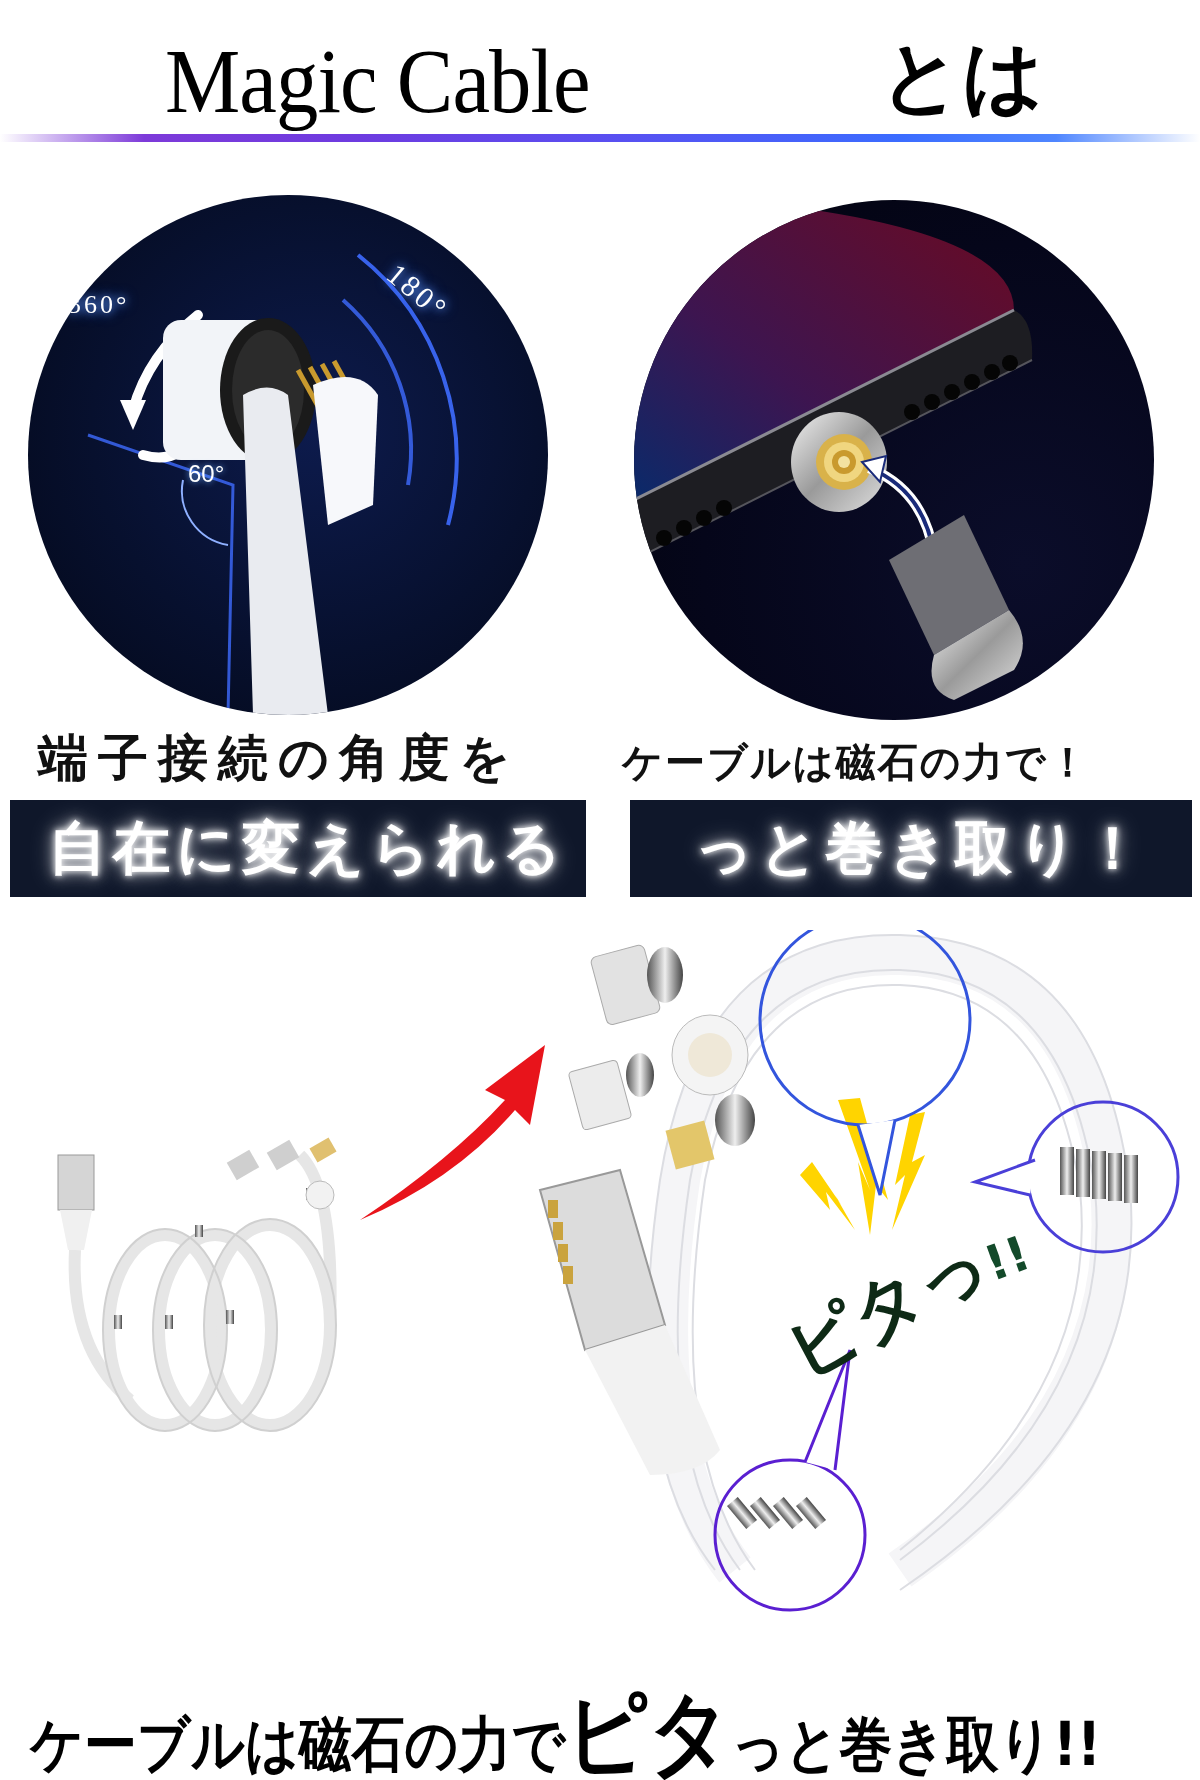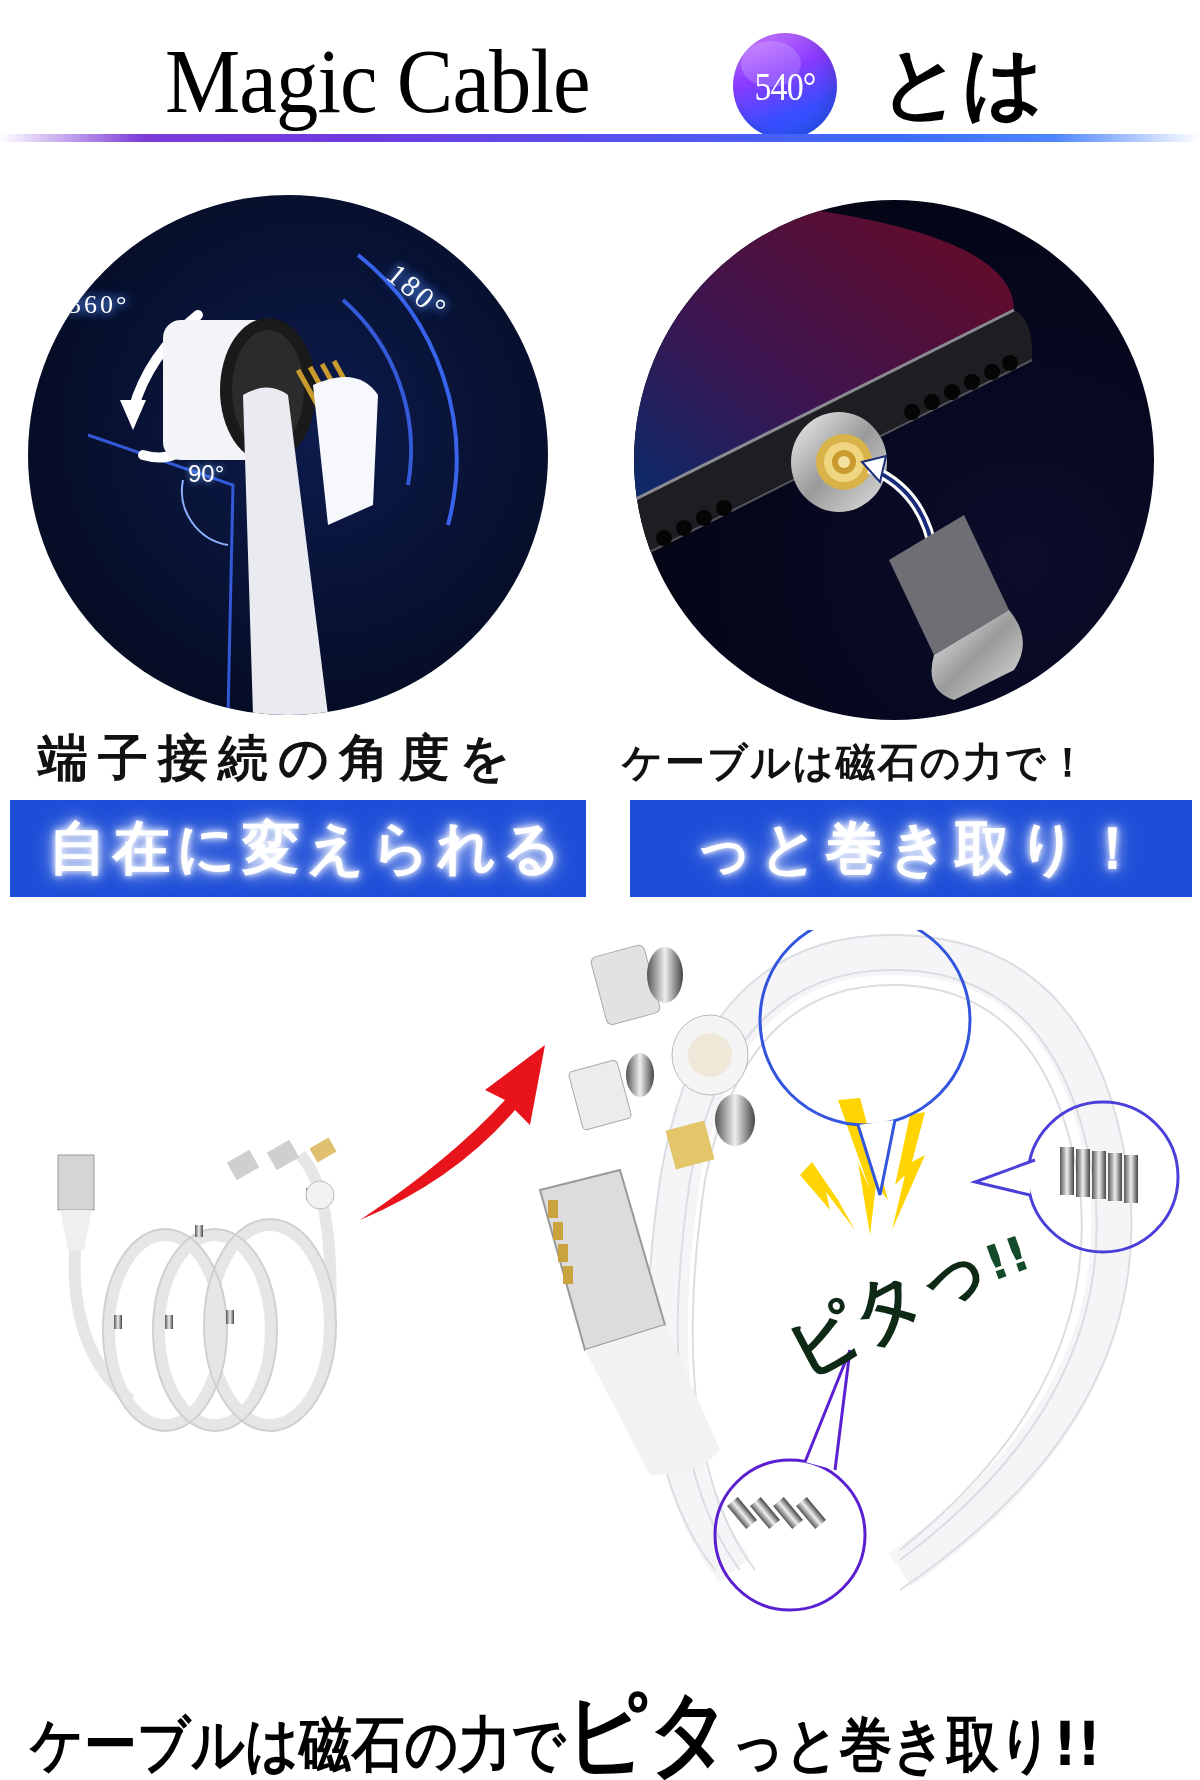--- a/index.html
+++ b/index.html
@@ -26,21 +26,21 @@
     content: ""; position: absolute; left: 8px; top: 8px; width: 60px; height: 46px;
     border-radius: 50%; background: rgba(255,255,255,0.18);
   }
   .badge-text {
     position: relative; z-index: 1;
     font-family: "Liberation Serif", serif; font-size: 40px; color: #fff;
     transform: scaleX(0.85); letter-spacing: -1px;
   }
   .title-suffix {
     position: absolute; left: 880px; top: 22px;
-    font-family: Liberation Sans, sans-serif; font-weight: bold;
+    font-family: Liberation Mono, monospace; font-weight: bold;
     font-size: 80px; line-height: 100px; color: #000;
   }
   .divider {
     position: absolute; left: 0; top: 134px; width: 1200px; height: 8px;
     background: linear-gradient(90deg, rgba(255,255,255,0) 0%, #7d3ad9 12%, #6d3be0 30%, #5a4ef0 50%, #3b6cff 75%, #4f86ff 88%, rgba(255,255,255,0) 100%);
   }
 
   
   .circle {
     position: absolute; width: 520px; height: 520px; border-radius: 50%; overflow: hidden;
@@ -58,21 +58,21 @@
   .angle-90  { left: 160px; top: 265px; font-size: 24px; font-family: "Liberation Sans", sans-serif; text-shadow: 0 0 6px #6aa8ff; }
 
   
   .caption {
     position: absolute; font-family: "DejaVu Serif", serif; font-weight: bold; color: #111; white-space: nowrap;
   }
   .caption-left  { left: 38px;  top: 725px; font-size: 50px; letter-spacing: 10px; text-align: center; }
   .caption-right { left: 622px; top: 735px; font-size: 40px; letter-spacing: 2px; }
 
   .black-box {
-    position: absolute; top: 800px; height: 97px; background: #1d4ed8;
+    position: absolute; top: 800px; height: 97px; background: #0f172a;
     display: flex; align-items: center; justify-content: center; padding-left: 20px;
   }
   .box-left  { left: 10px;  width: 576px; }
   .box-right { left: 630px; width: 562px; }
   .box-text {
     color: #fff; font-family: "DejaVu Sans", sans-serif; font-weight: bold;
     font-size: 58px; letter-spacing: 6px;
     text-shadow: 0 0 6px #fff, 0 0 14px rgba(255,255,255,0.8), 0 0 24px rgba(255,255,255,0.5);
   }
 
@@ -96,23 +96,20 @@
     transform: scaleX(0.88); transform-origin: left center;
   }
   .footer-text .normal { font-size: 60px; vertical-align: baseline; }
   .footer-text .big { font-size: 92px; vertical-align: baseline; }
 </style>
 </head>
 <body>
 
 <div class="title-row">
   <div class="title-text">Magic Cable</div>
-  <div class="badge">
-    <span class="badge-text">540°</span>
-  </div>
   <div class="title-suffix">とは</div>
 </div>
 <div class="divider"></div>
 
 <div class="circle circle-left">
   <svg width="520" height="520" viewBox="0 0 520 520">
 
     <path d="M330 60 A260 260 0 0 1 420 330" fill="none" stroke="#3e6bff" stroke-width="4" opacity="0.9"></path>
     <path d="M315 105 A200 200 0 0 1 380 290" fill="none" stroke="#3e6bff" stroke-width="4" opacity="0.8"></path>
 
@@ -133,21 +130,21 @@
       <line x1="282" y1="172" x2="307" y2="217"></line>
       <line x1="294" y1="169" x2="319" y2="214"></line>
       <line x1="306" y1="166" x2="331" y2="211"></line>
     </g>
 
     <path d="M215 200 Q240 185 260 200 L300 520 L225 520 Z" fill="#e9ebf0"></path>
     <path d="M285 190 Q330 170 350 200 L345 310 L300 330 Z" fill="#f7f8fb"></path>
   </svg>
   <span class="angle-label angle-360">360°</span>
   <span class="angle-label angle-180">180°</span>
-  <span class="angle-label angle-90">90°</span>
+  <span class="angle-label angle-90">60°</span>
 </div>
 
 <div class="circle circle-right">
   <svg width="520" height="520" viewBox="0 0 520 520">
     <defs>
       <linearGradient id="screenG" x1="0" y1="1" x2="1" y2="0">
         <stop offset="0" stop-color="#0a2a6a"></stop>
         <stop offset="0.4" stop-color="#3d1550"></stop>
         <stop offset="1" stop-color="#6a0a22"></stop>
       </linearGradient>

